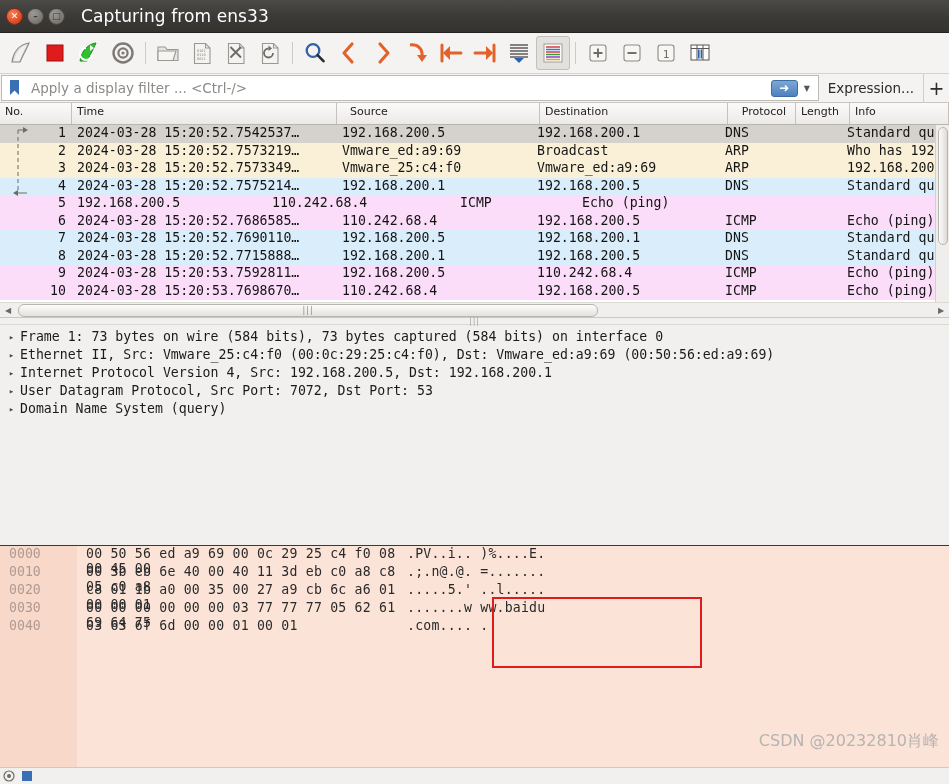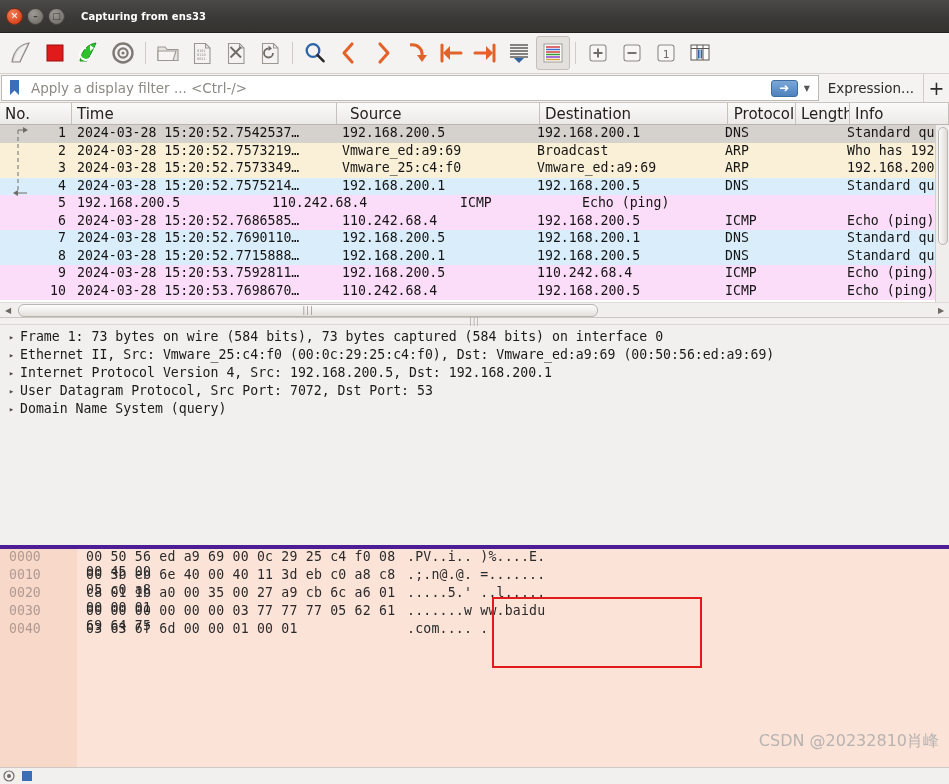--- a/index.html
+++ b/index.html
@@ -24,21 +24,21 @@
     width: 17px; height: 17px; border-radius: 50%;
     display: flex; align-items: center; justify-content: center;
     font-size: 10px; line-height: 1; color: #3a3835;
     border: 1px solid rgba(0,0,0,.45);
   }
   .wbtn.close { background: radial-gradient(circle at 35% 30%, #f4815c, #d8471f 70%); color:#fff; }
   .wbtn.min  { background: radial-gradient(circle at 35% 30%, #9d9a96, #78746f 70%); }
   .wbtn.max  { background: radial-gradient(circle at 35% 30%, #9d9a96, #78746f 70%); }
   .wbtn span { font-family:"DejaVu Sans", sans-serif; font-weight:700; font-size:9px; }
   .wtitle {
-    color: #ffffff; font-size: 10px; font-weight: bold;
+    color: #ffffff; font-size: 17px; font-weight: normal;
     margin-left: 16px; letter-spacing: .1px;
   }
 
   
   .toolbar {
     height: 41px; background: #f4f3f2;
     border-bottom: 1px solid #d6d2ce;
     display: flex; align-items: center; padding: 0 4px;
   }
   .tbtn {
@@ -82,21 +82,21 @@
     width: 26px; display:flex; align-items:center; justify-content:center;
     font-size: 19px; color: #2b2b2b; border-left: 1px solid #d0ccc8;
   }
 
   
   .plist { position: relative; background: #fff; height: 199px; overflow: hidden; }
   .phead {
     display: flex; height: 22px;
     background: linear-gradient(#fbfafa,#eceae7);
     border-bottom: 1px solid #b9b5b1;
-    font-size: 15px; color: #24211f;
+    font-size: 11px; color: #24211f;
   }
   .phead > div {
     padding: 2px 0 0 5px;
     border-right: 1px solid #c5c1bc;
     overflow: hidden; white-space: nowrap;
   }
   .prow {
     display: flex; height: 17.5px; font-size: 13.2px;
     font-family: "DejaVu Sans Mono", monospace;
     color: #151515; white-space: nowrap;
@@ -158,21 +158,21 @@
     overflow: hidden;
   }
   .dline { display: flex; align-items: flex-start; height: 18px; white-space: nowrap; }
   .dtri { width: 17px; text-align: center; color: #4a4744; font-size: 9px; padding-top: 3px; }
 
   
   .hexpane {
     background: #fbe3d8; position: relative;
     height: 223px; overflow: hidden;
     font-family: "DejaVu Sans Mono", monospace; font-size: 13.2px;
-    border-top: 4px solid #4c1d95;
+    border-top: 1px solid #4c1d95;
   }
   .hexgutter {
     position: absolute; left: 0; top: 0; bottom: 0; width: 77px;
     background: #f7d8c9;
   }
   .hexrow { display: flex; height: 18px; position: relative; z-index: 2; }
   .hoff  { width: 77px; color: #b09a92; padding-left: 9px; }
   .hbytes{ width: 330px; color: #2a2a2a; padding-left: 9px; letter-spacing: .2px;}
   .hascii{ color: #2a2a2a; letter-spacing: .2px; white-space: pre; }
   .annotbox {

